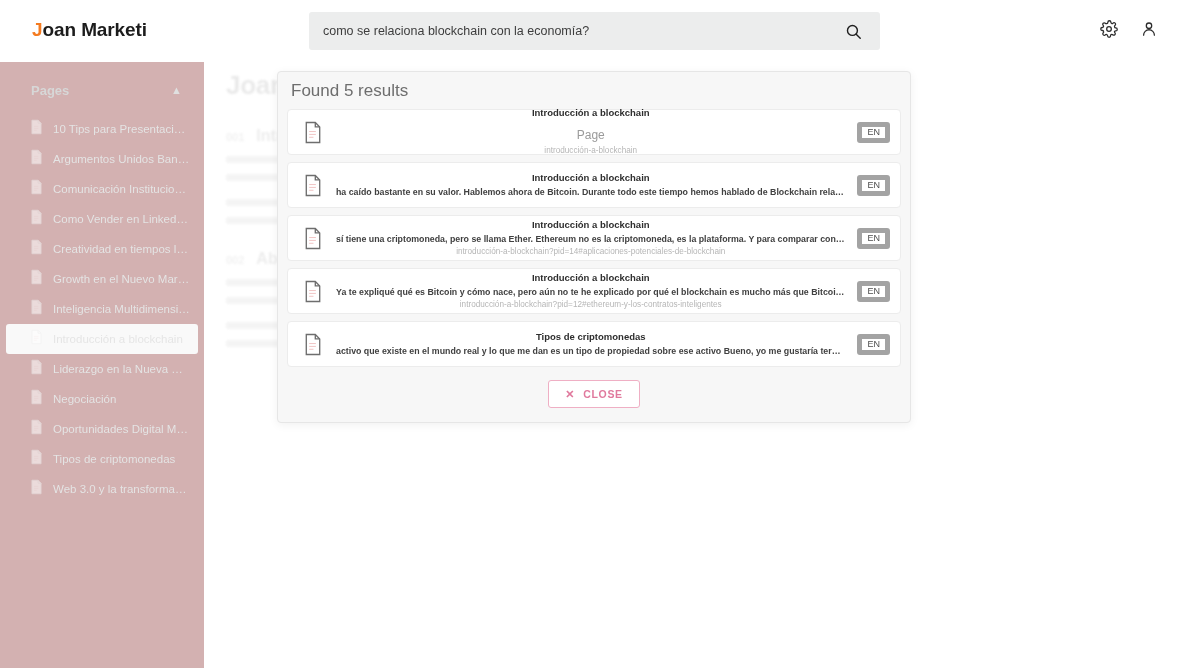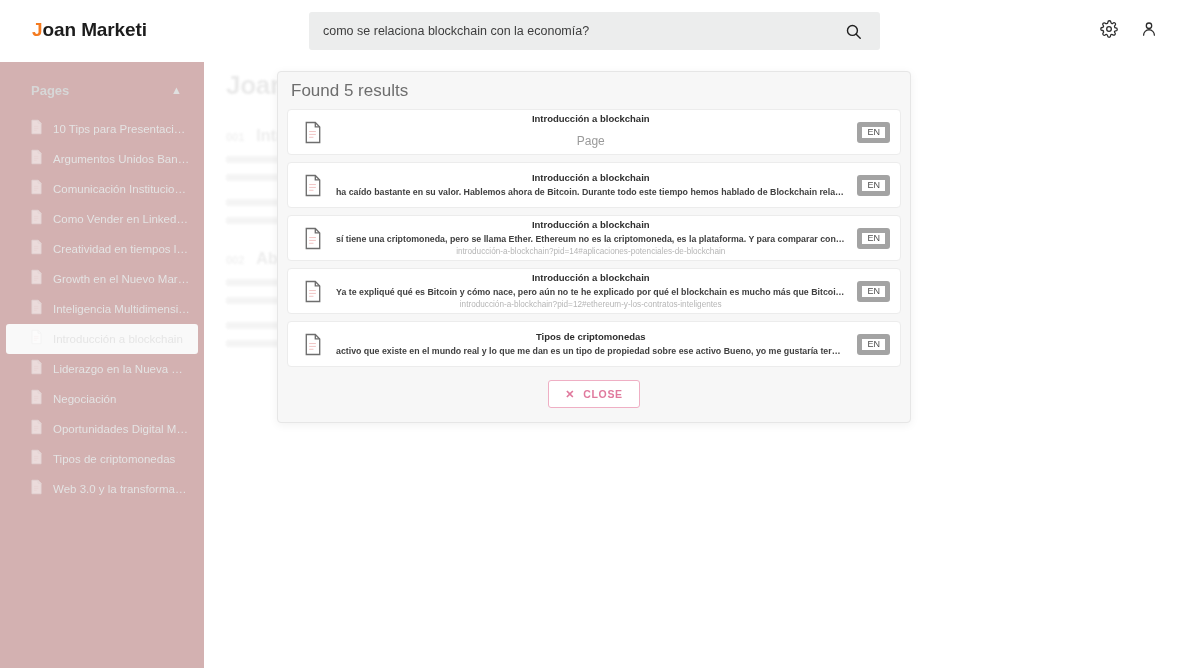--- a/index.html
+++ b/index.html
@@ -503,20 +503,21 @@
             <path d="M3 1.6h9.4L17 6.2v16.2H3z" fill="#fff"></path>
             <path d="M12.4 1.6v4.6H17"></path>
             <line x1="6" y1="11" x2="13" y2="11" stroke="#f0c2c2" stroke-width="1"></line>
             <line x1="6" y1="14" x2="13" y2="14" stroke="#f0c2c2" stroke-width="1"></line>
             <line x1="6" y1="17" x2="10.5" y2="17" stroke="#f0c2c2" stroke-width="1"></line>
           </svg>
         </span>
         <div class="result-body">
           <div class="result-title">Introducción a blockchain</div>
           <div class="result-kind">Page</div>
+          <div class="result-url">introducción-a-blockchain</div>
         </div>
         <span class="lang-badge">EN</span>
       </div>
       <div class="result-row">
         <span class="result-icon">
           <svg width="20" height="23" viewBox="0 0 20 24" fill="none" stroke="#6e6e6e" stroke-width="1.4">
             <path d="M3 1.6h9.4L17 6.2v16.2H3z" fill="#fff"></path>
             <path d="M12.4 1.6v4.6H17"></path>
             <line x1="6" y1="11" x2="13" y2="11" stroke="#f0c2c2" stroke-width="1"></line>
             <line x1="6" y1="14" x2="13" y2="14" stroke="#f0c2c2" stroke-width="1"></line>

